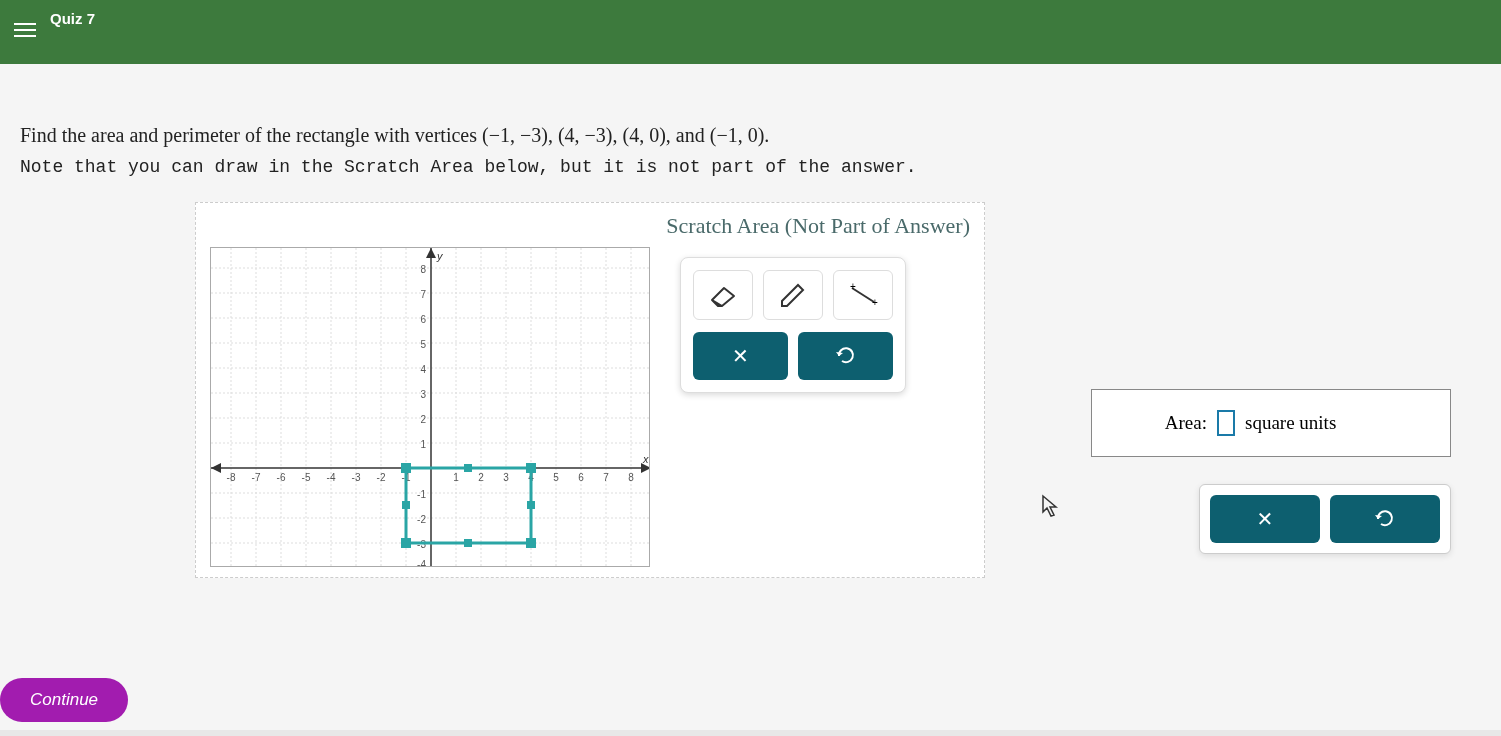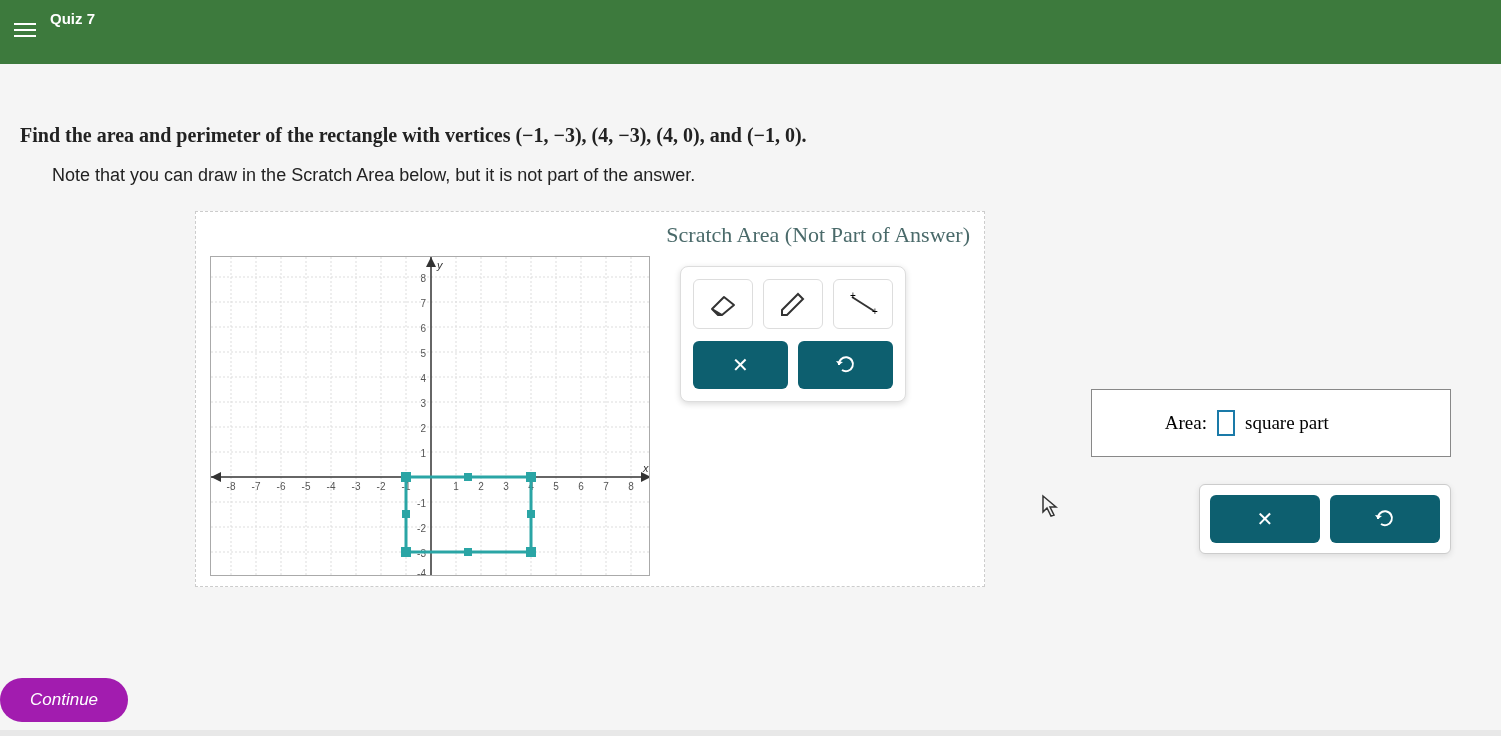--- a/index.html
+++ b/index.html
@@ -41,30 +41,28 @@
     .question-info { font-size: 16px; font-weight: bold; }
     .content {
       background: #f5f5f5;
       padding: 60px 20px 20px 20px;
       height: calc(100% - 70px);
       position: relative;
     }
     .question-text {
       font-size: 20px;
       color: #222;
-      margin-bottom: 18px;
+      margin-bottom: 10px;
       font-family: Georgia, serif;
-      font-weight: bold;
     }
     .note-text {
       font-size: 18px;
       color: #222;
       margin-bottom: 25px;
-      font-family: Liberation Sans, sans-serif;
-      margin-left: 32px;
+      font-family: Liberation Mono, monospace;
     }
     .scratch-container {
       background: #fff;
       border: 1px dashed #ccc;
       width: 790px;
       margin-left: 175px;
       padding: 10px 14px;
       position: relative;
     }
     .scratch-title {
@@ -334,21 +332,21 @@
           </div>
         </div>
       </div>
     </div>
   </div>
 
   <div class="answer-box">
     <div class="answer-row">
       <span class="answer-label">Area:</span>
       <span class="answer-input"></span>
-      <span>square part</span>
+      <span>square units</span>
     </div>
   </div>
 
   <div class="answer-actions">
     <div class="action-btn">
       <span>✕</span>
     </div>
     <div class="action-btn">
       <svg width="22" height="22">
           <path d="M4 11 A7 7 0 1 1 7 16" fill="none" stroke="white" stroke-width="2"></path>

